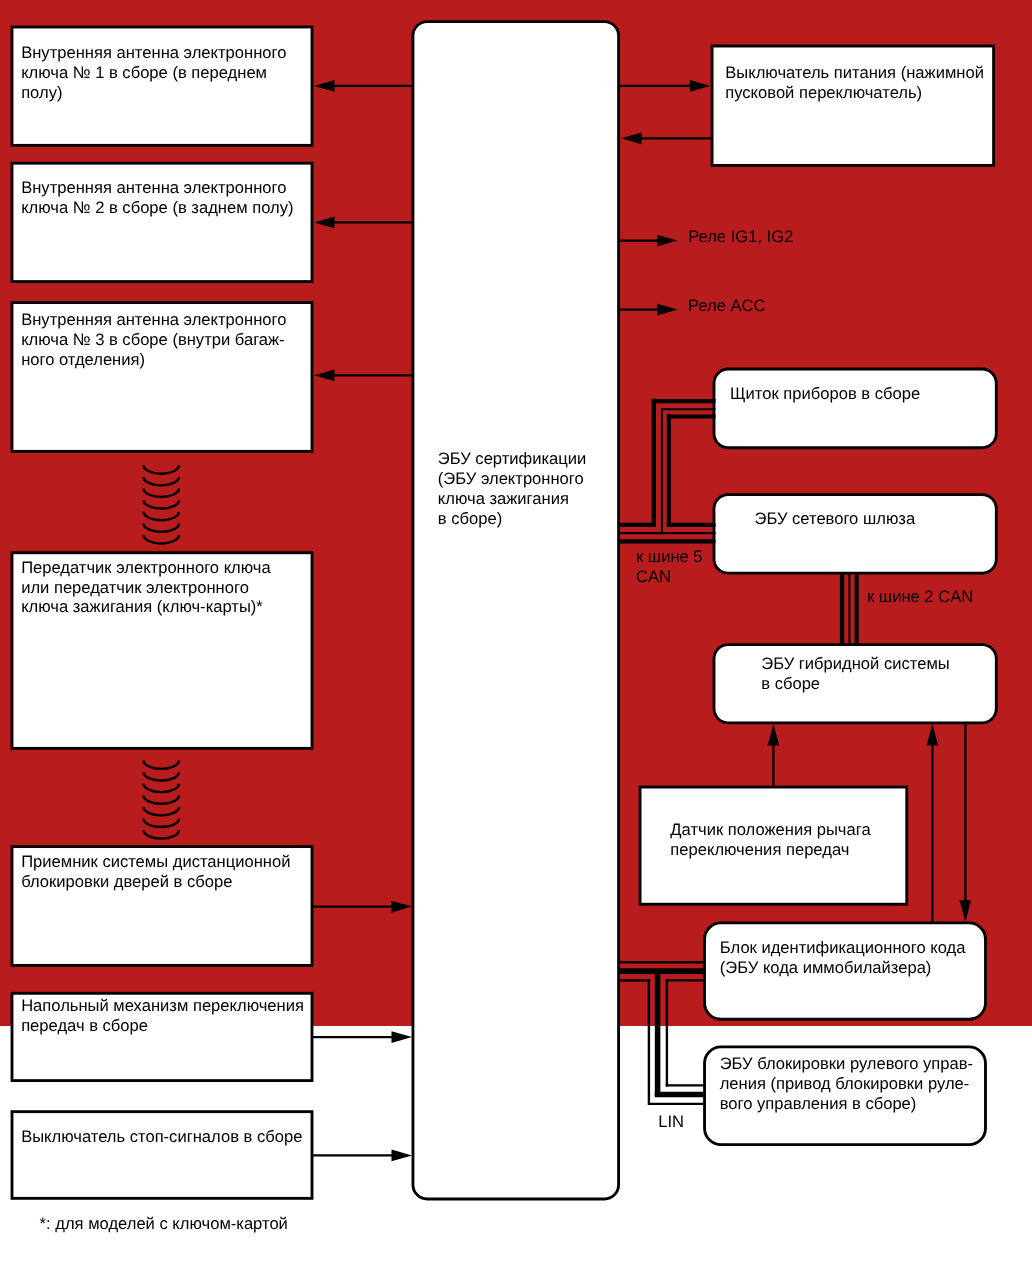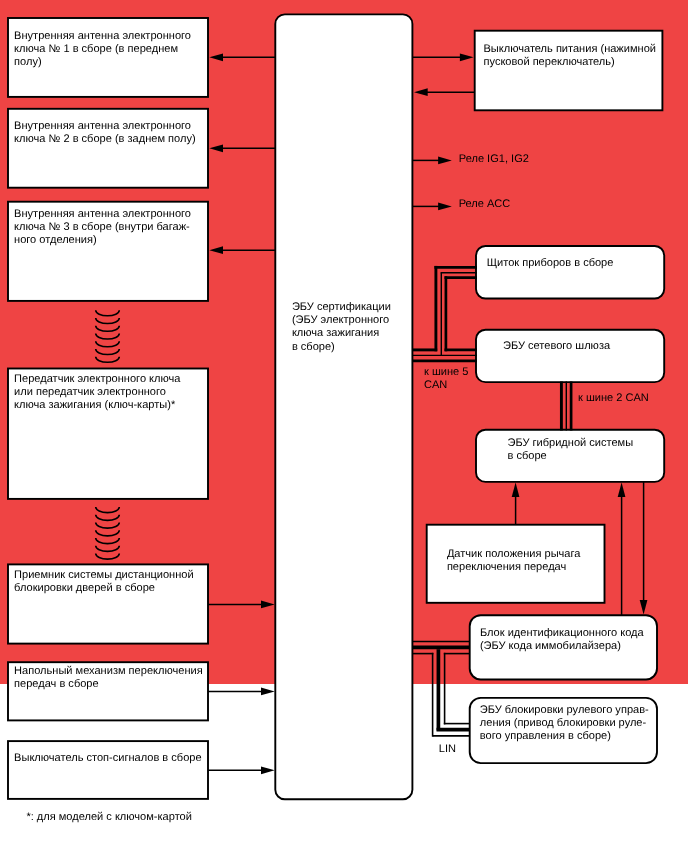--- a/index.html
+++ b/index.html
@@ -1,20 +1,20 @@
 <!DOCTYPE html>
 <html><head>
 <meta charset="utf-8">
 <style>
   html,body{margin:0;padding:0;background:#ffffff;}
   body{width:688px;height:852px;overflow:hidden;
        font-family:"Liberation Sans",sans-serif;}
   *{-webkit-font-smoothing:antialiased;text-rendering:geometricPrecision;}
   #cv{will-change:opacity;}
-  #diagram{position:relative;width:688px;height:684px;background:#ef4444;}
+  #diagram{position:relative;width:688px;height:684px;background:#b91c1c;}
   #cv{position:absolute;left:0;top:0;}
   .box{fill:#ffffff;stroke:#000000;stroke-width:1.9;}
   .rbox{fill:#ffffff;stroke:#000000;stroke-width:1.9;}
   .wire{stroke:#000000;stroke-width:1.5;fill:none;}
   .wave{stroke:#000000;stroke-width:1.6;fill:none;stroke-linecap:butt;}
   .head{fill:#000000;}
   .t{font-family:"Liberation Sans",sans-serif;font-size:11.05px;fill:#000000;
      dominant-baseline:alphabetic;}
 </style>
 </head>

